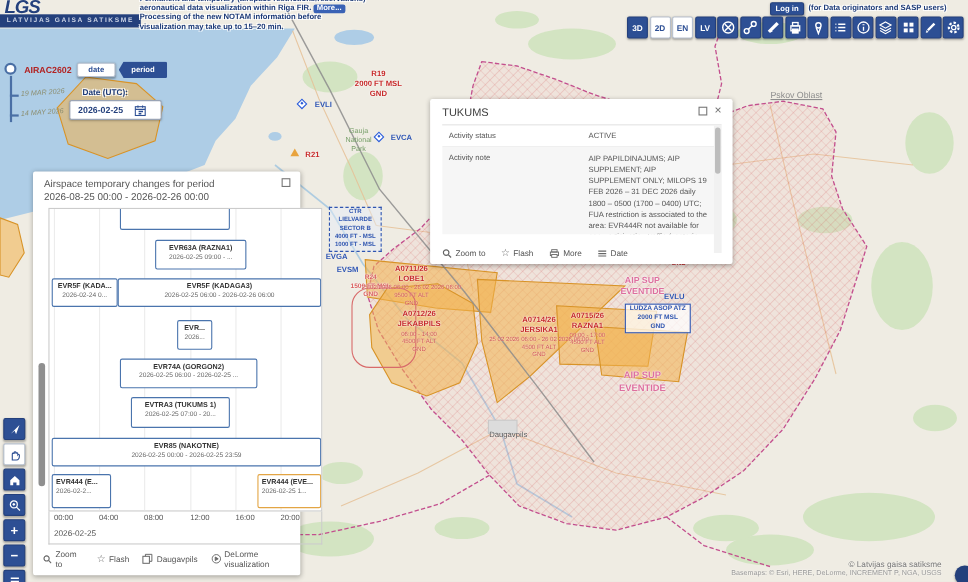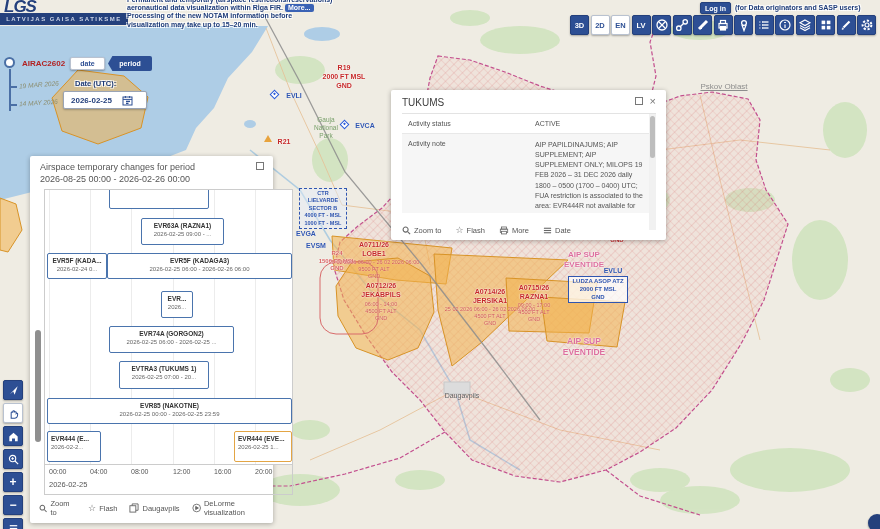--- a/index.html
+++ b/index.html
@@ -569,15 +569,19 @@
     <div class="btn navy">−</div>
     <div class="btn navy">
       <svg width="13" height="13" viewBox="0 0 14 14" stroke="#fff" stroke-width="1.3">
           <line x1="3" y1="4" x2="11" y2="4"></line>
           <line x1="3" y1="7" x2="11" y2="7"></line>
           <line x1="3" y1="10" x2="11" y2="10"></line>
         </svg>
       </div>
   </div>
 
+  <div class="attrib">
+    <div>© Latvijas gaisa satiksme</div>
+    <div class="small">Basemaps: © Esri, HERE, DeLorme, INCREMENT P, NGA, USGS</div>
+  </div>
   <div class="fbbtn"></div>
 
 </div>
 
 </body></html>

